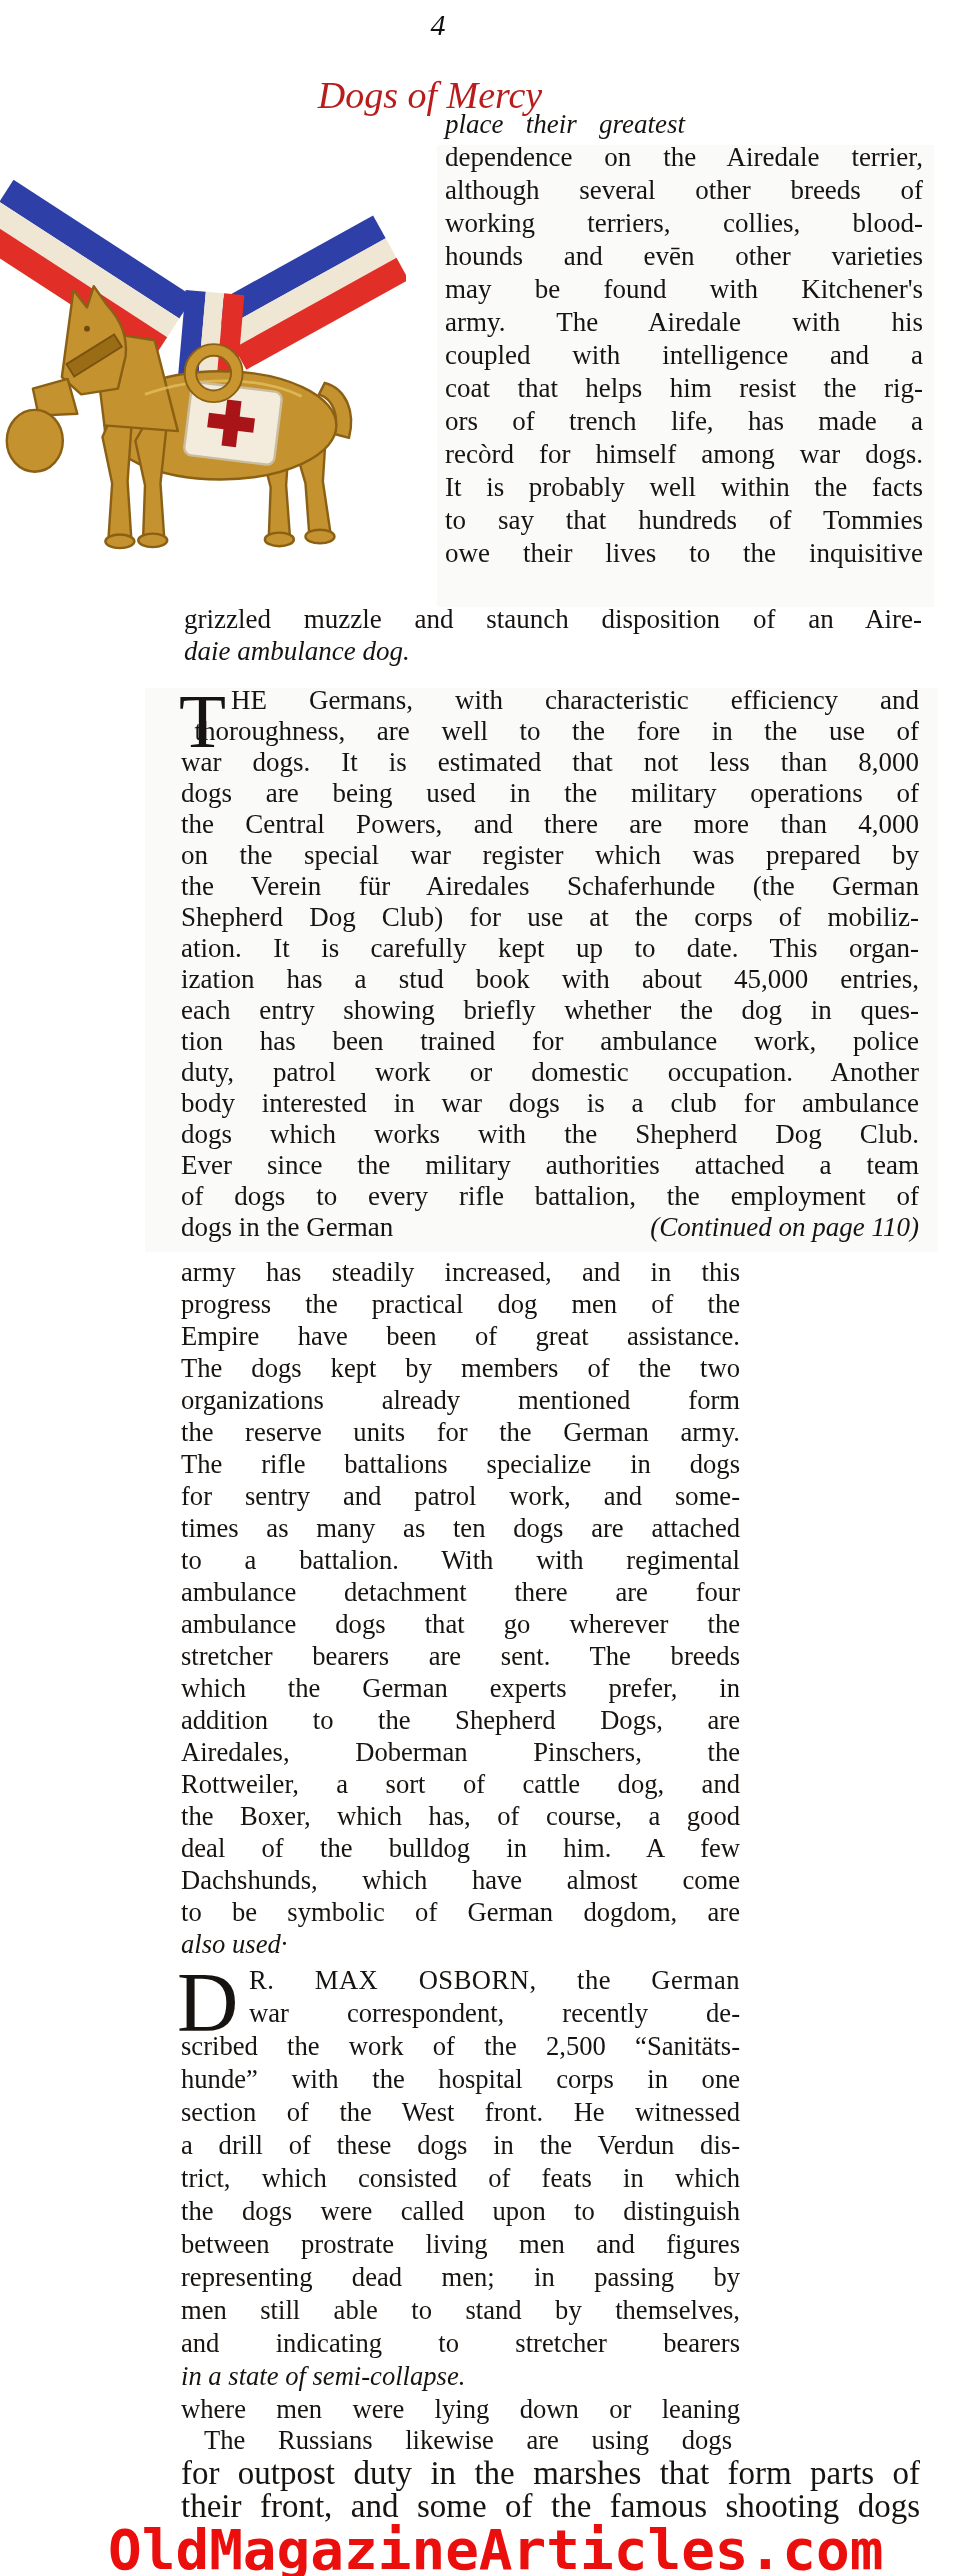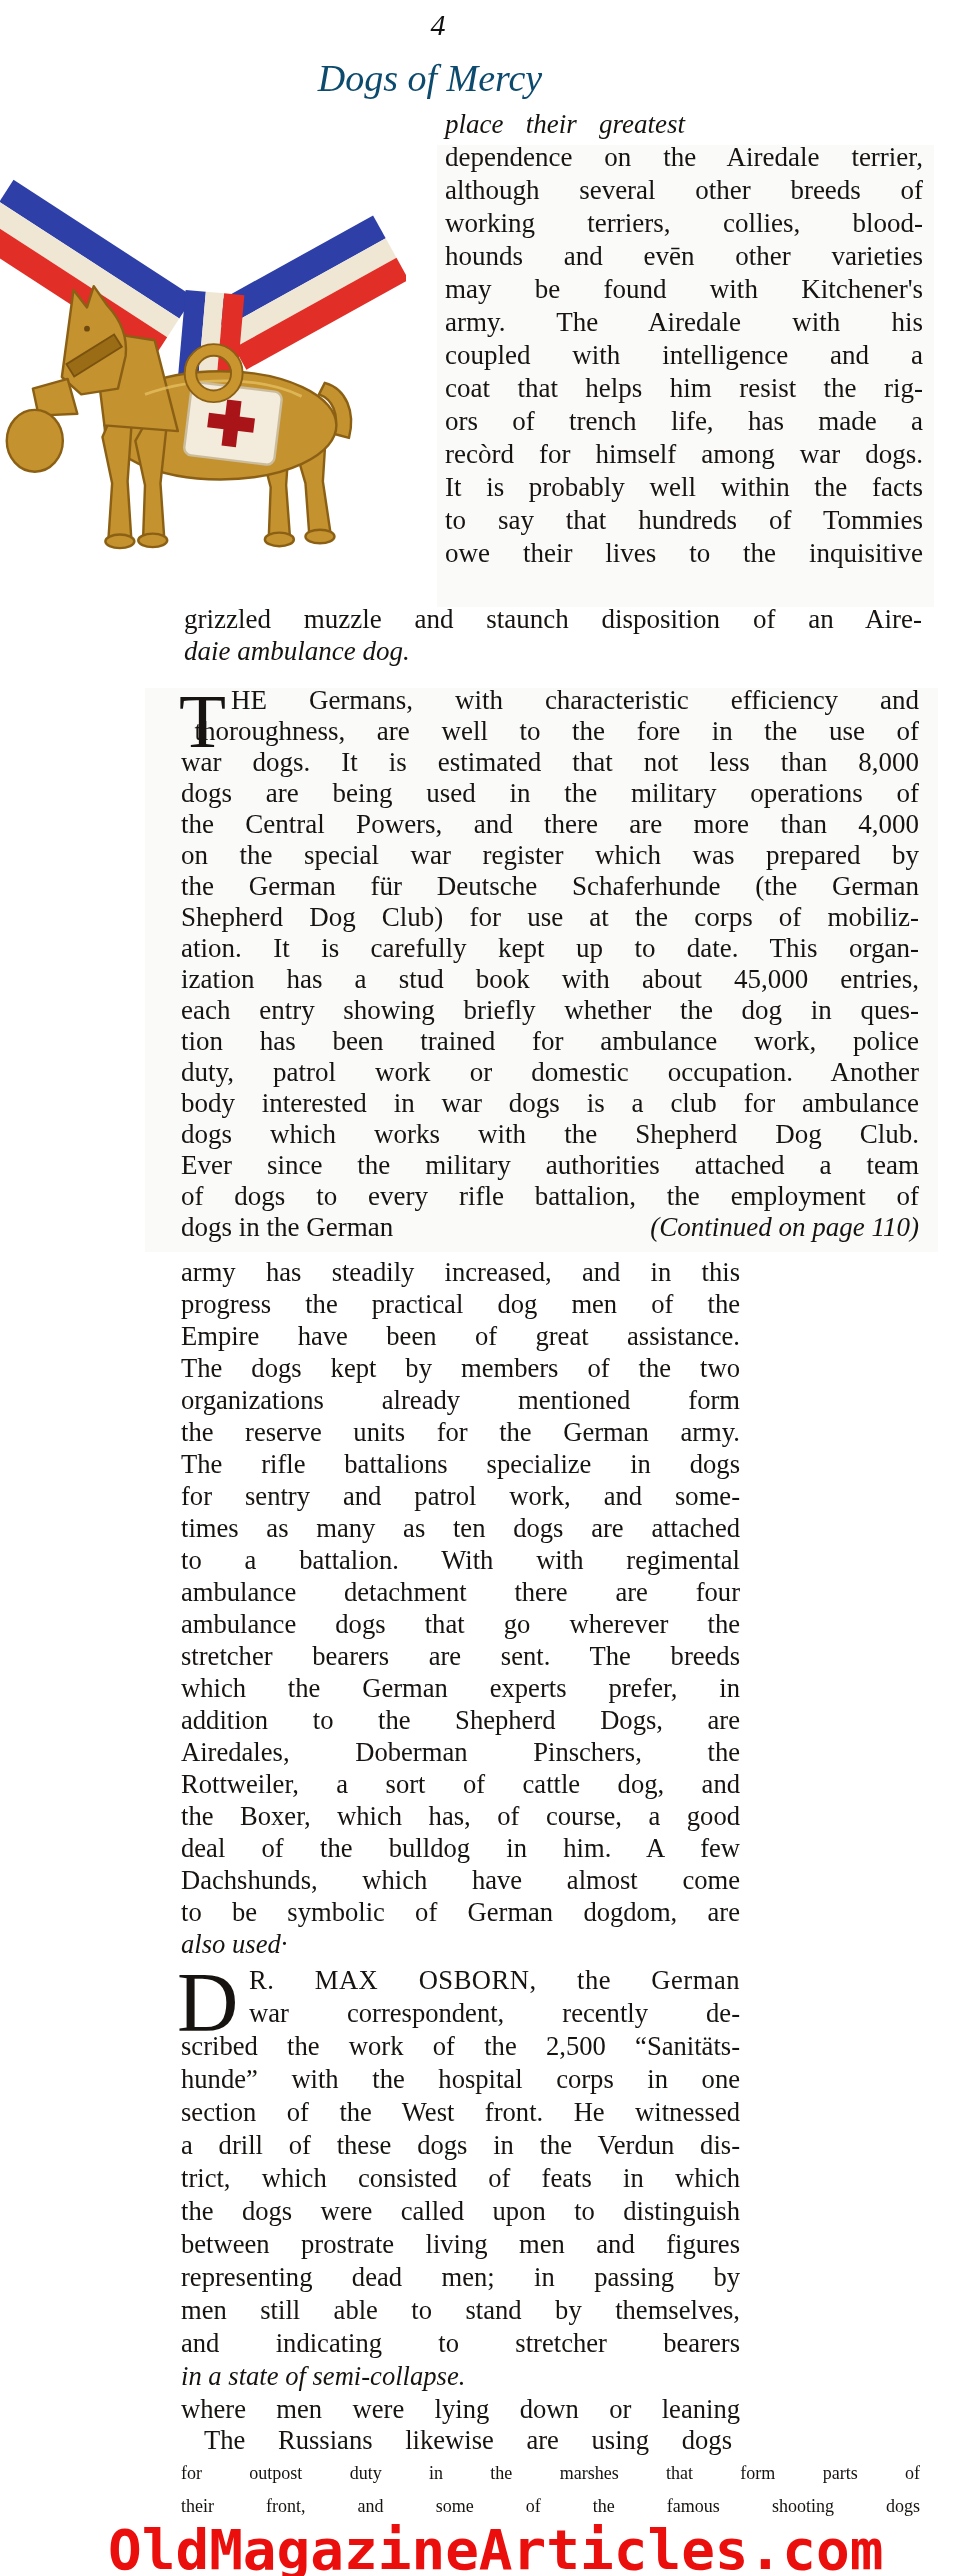--- a/index.html
+++ b/index.html
@@ -1,37 +1,37 @@
 <!DOCTYPE html>
 <html><head>
 <meta charset="utf-8">
 <style>
   html,body{margin:0;padding:0;background:#ffffff;}
   .page{position:relative;width:966px;height:2576px;background:#ffffff;overflow:hidden;
         font-family:"Liberation Serif","DejaVu Serif",serif;color:#171310;}
   .abs{position:absolute;}
   .scan{position:absolute;background:rgba(140,130,108,0.045);}
   .pageno{left:404px;top:7.7px;width:68px;text-align:center;font-style:italic;font-size:30px;color:#101010;}
-  .title{left:261px;top:56px;width:338px;text-align:center;font-style:italic;font-size:38px;color:#0c4a6e;}
+  .title{left:261px;top:73px;width:338px;text-align:center;font-style:italic;font-size:38px;color:#b91c1c;}
   .block{position:absolute;}
   .tline{text-align:justify;text-align-last:justify;}
   .tline.nj{text-align:left;text-align-last:left;font-style:italic;}
   .col-right{left:445px;top:108px;width:478px;font-size:27px;line-height:33px;}
   .col-right .tline.nj{word-spacing:15.5px;}
   .bridge{left:184px;top:603px;width:738px;font-size:27px;line-height:32px;}
   .germans{left:181px;top:685px;width:738px;font-size:27px;line-height:31px;}
   .germans .tline:nth-child(2){padding-left:50px;}
   .germans .tline:nth-child(3){padding-left:13.5px;}
   .narrow{left:181px;top:1256px;width:559px;font-size:26.6px;line-height:32px;}
   .osborn{left:181px;top:1964px;width:559px;font-size:26.6px;line-height:33px;}
   .osborn .tline:nth-child(2){padding-left:68px;letter-spacing:0.5px;}
   .osborn .tline:nth-child(3){padding-left:68px;}
   .russians-narrow{left:181px;top:2424px;width:551px;font-size:26.6px;line-height:33px;}
   .russians-narrow .tline{text-indent:23px;}
-  .russians-wide{left:181px;top:2457px;width:739px;font-size:18px;line-height:33px;}
+  .russians-wide{left:181px;top:2457px;width:739px;font-size:33px;line-height:33px;}
   .dropcap{position:absolute;line-height:0.8;color:#171310;}
   .dc-t{left:-1.9px;top:5.8px;font-size:77px;}
   .dc-d{left:-3.9px;top:3.9px;font-size:85px;}
   .split{display:flex;justify-content:space-between;}
   .cont{font-style:italic;}
   .footer{left:108px;top:2517px;width:851px;white-space:nowrap;
           font-family:"DejaVu Sans Mono","Liberation Mono",monospace;
           font-weight:bold;font-size:56px;color:#ea0f0d;}
   .medal{position:absolute;left:0;top:87px;width:406px;height:464px;}
 </style>
@@ -126,21 +126,21 @@
     </div>
 
   <div class="block germans">
     <span class="dropcap dc-t">T</span>
   <div class="tline">HE Germans, with characteristic efficiency and</div>
       <div class="tline">thoroughness, are well to the fore in the use of</div>
       <div class="tline">war dogs. It is estimated that not less than 8,000</div>
       <div class="tline">dogs are being used in the military operations of</div>
       <div class="tline">the Central Powers, and there are more than 4,000</div>
       <div class="tline">on the special war register which was prepared by</div>
-      <div class="tline">the German für Deutsche Schaferhunde (the German</div>
+      <div class="tline">the Verein für Airedales Schaferhunde (the German</div>
       <div class="tline">Shepherd Dog Club) for use at the corps of mobiliz-</div>
       <div class="tline">ation. It is carefully kept up to date. This organ-</div>
       <div class="tline">ization has a stud book with about 45,000 entries,</div>
       <div class="tline">each entry showing briefly whether the dog in ques-</div>
       <div class="tline">tion has been trained for ambulance work, police</div>
       <div class="tline">duty, patrol work or domestic occupation. Another</div>
       <div class="tline">body interested in war dogs is a club for ambulance</div>
       <div class="tline">dogs which works with the Shepherd Dog Club.</div>
       <div class="tline">Ever since the military authorities attached a team</div>
       <div class="tline">of dogs to every rifle battalion, the employment of</div>

